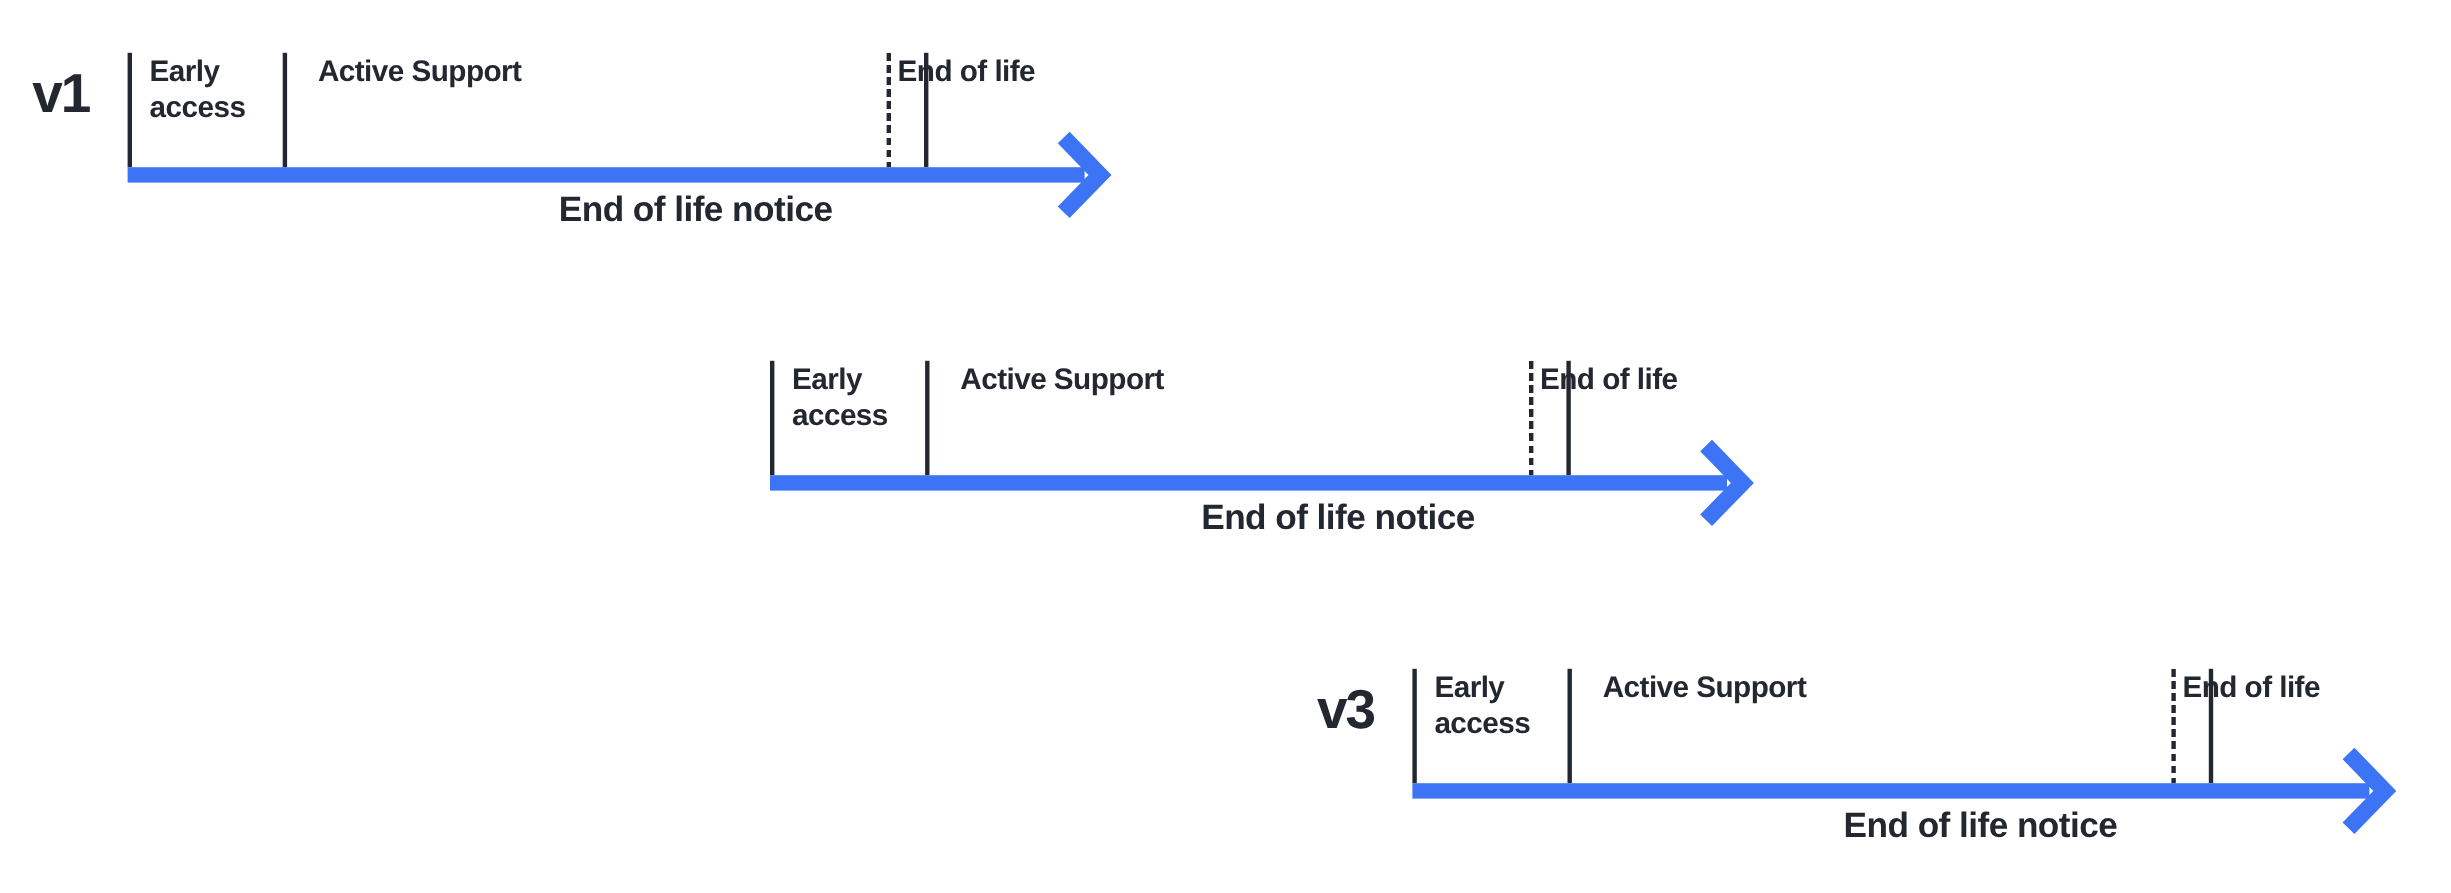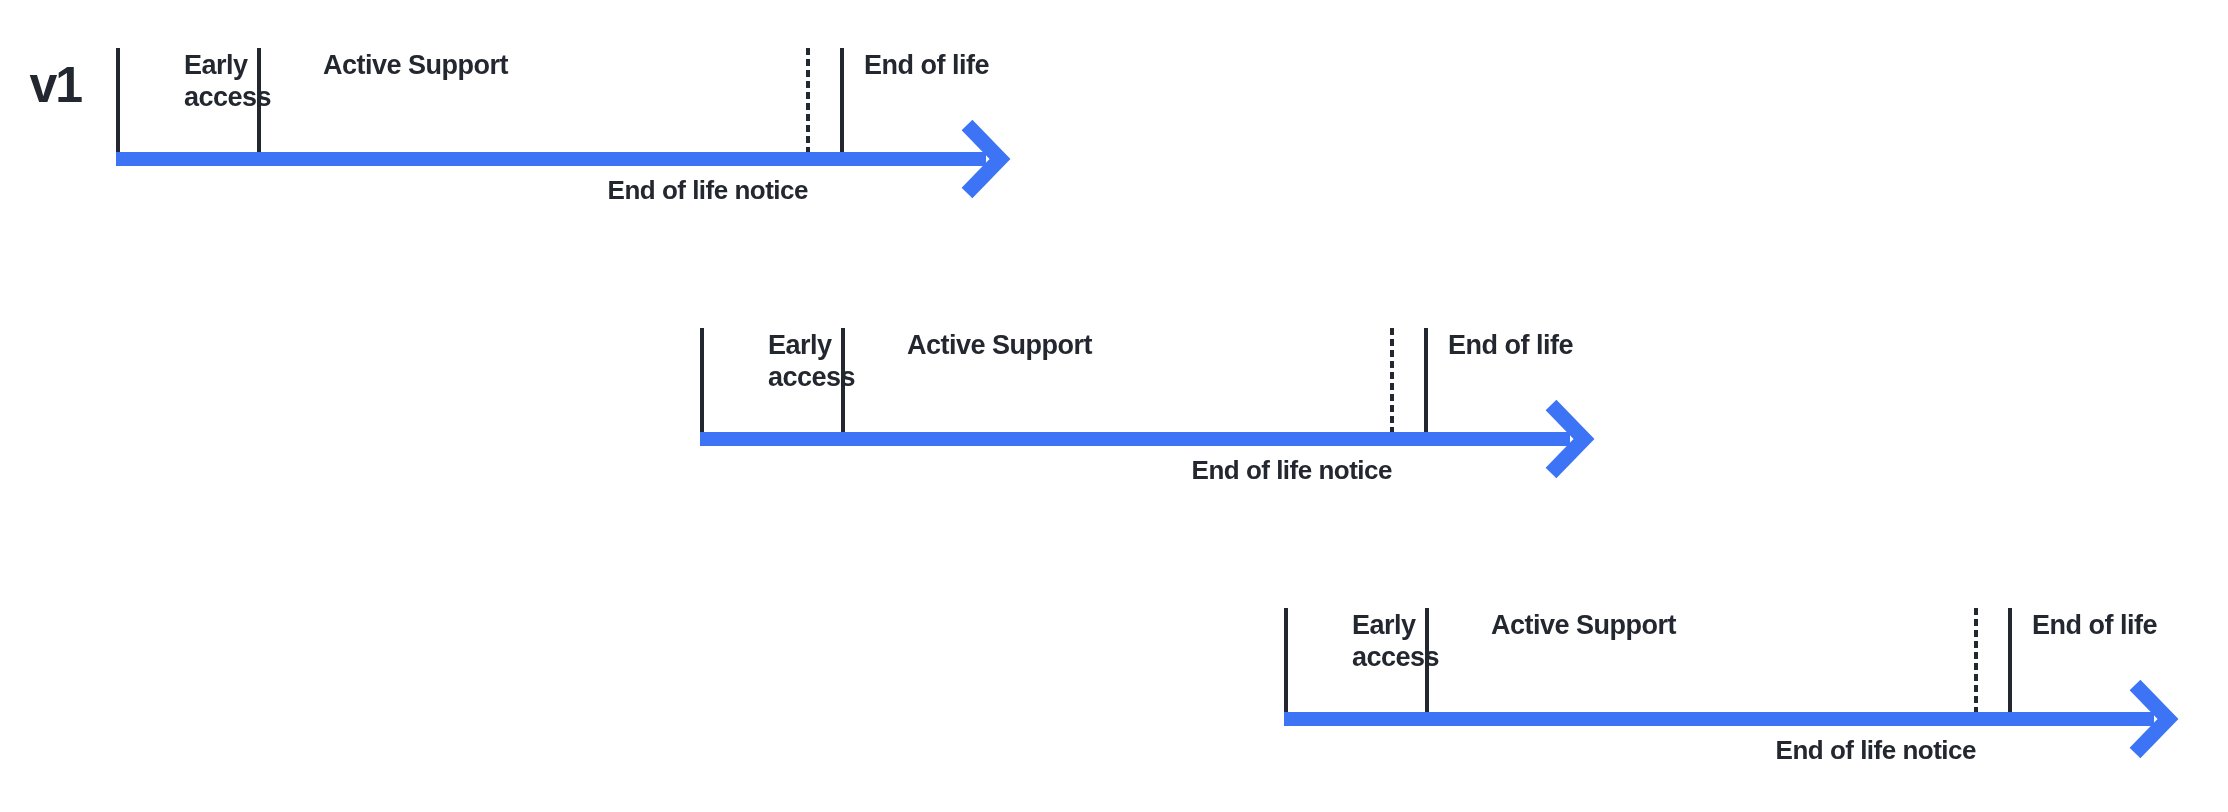--- a/index.html
+++ b/index.html
@@ -58,43 +58,42 @@
       transparent 7px, transparent 11px);
   }
 
   .phase-label {
     position: absolute;
     top: 1px;
     font-size: 27px;
     line-height: 32px;
     font-weight: 700;
     letter-spacing: -0.5px;
-    margin-left: 48px;
   }
   .label-early  { left: 20px; width: 125px; }
-  .label-active { left: 159px; white-space: nowrap; }
+  .label-active { left: 173px; white-space: nowrap; }
   .label-eol    { left: 700px; white-space: nowrap; }
 
   .arrow-svg {
     position: absolute;
     left: 0;
     top: 69px;
     width: 900px;
     height: 84px;
     overflow: visible;
   }
 
   .notice-label {
     position: absolute;
     left: 392px;
     top: 127px;
     width: 300px;
-    text-align: right;
+    text-align: left;
     white-space: nowrap;
-    font-size: 26px;
+    font-size: 32px;
     line-height: 30px;
     font-weight: 700;
     letter-spacing: -0.5px;
   }
 </style>
 </head>
 <body>
 
 <div class="canvas">
 
@@ -123,20 +122,21 @@
     <div class="phase-label label-active">Active Support</div>
     <div class="phase-label label-eol">End of life</div>
     <svg class="arrow-svg" viewBox="0 0 900 84">
       <rect x="0" y="35" width="870" height="14" fill="#3D74F6"></rect>
       <polyline points="851,8 884,42 851,76" fill="none" stroke-width="15" stroke-linejoin="miter" stroke="#3D74F6"></polyline>
     </svg>
     <div class="notice-label">End of life notice</div>
   </div>
 
   <div class="timeline-row row-2">
+    <div class="version-label">v3</div>
     <div class="tick tick-start"></div>
     <div class="tick tick-ga"></div>
     <div class="tick-dashed"></div>
     <div class="tick tick-eol"></div>
     <div class="phase-label label-early">Early access</div>
     <div class="phase-label label-active">Active Support</div>
     <div class="phase-label label-eol">End of life</div>
     <svg class="arrow-svg" viewBox="0 0 900 84">
       <rect x="0" y="35" width="870" height="14" fill="#3D74F6"></rect>
       <polyline points="851,8 884,42 851,76" fill="none" stroke-width="15" stroke-linejoin="miter" stroke="#3D74F6"></polyline>

